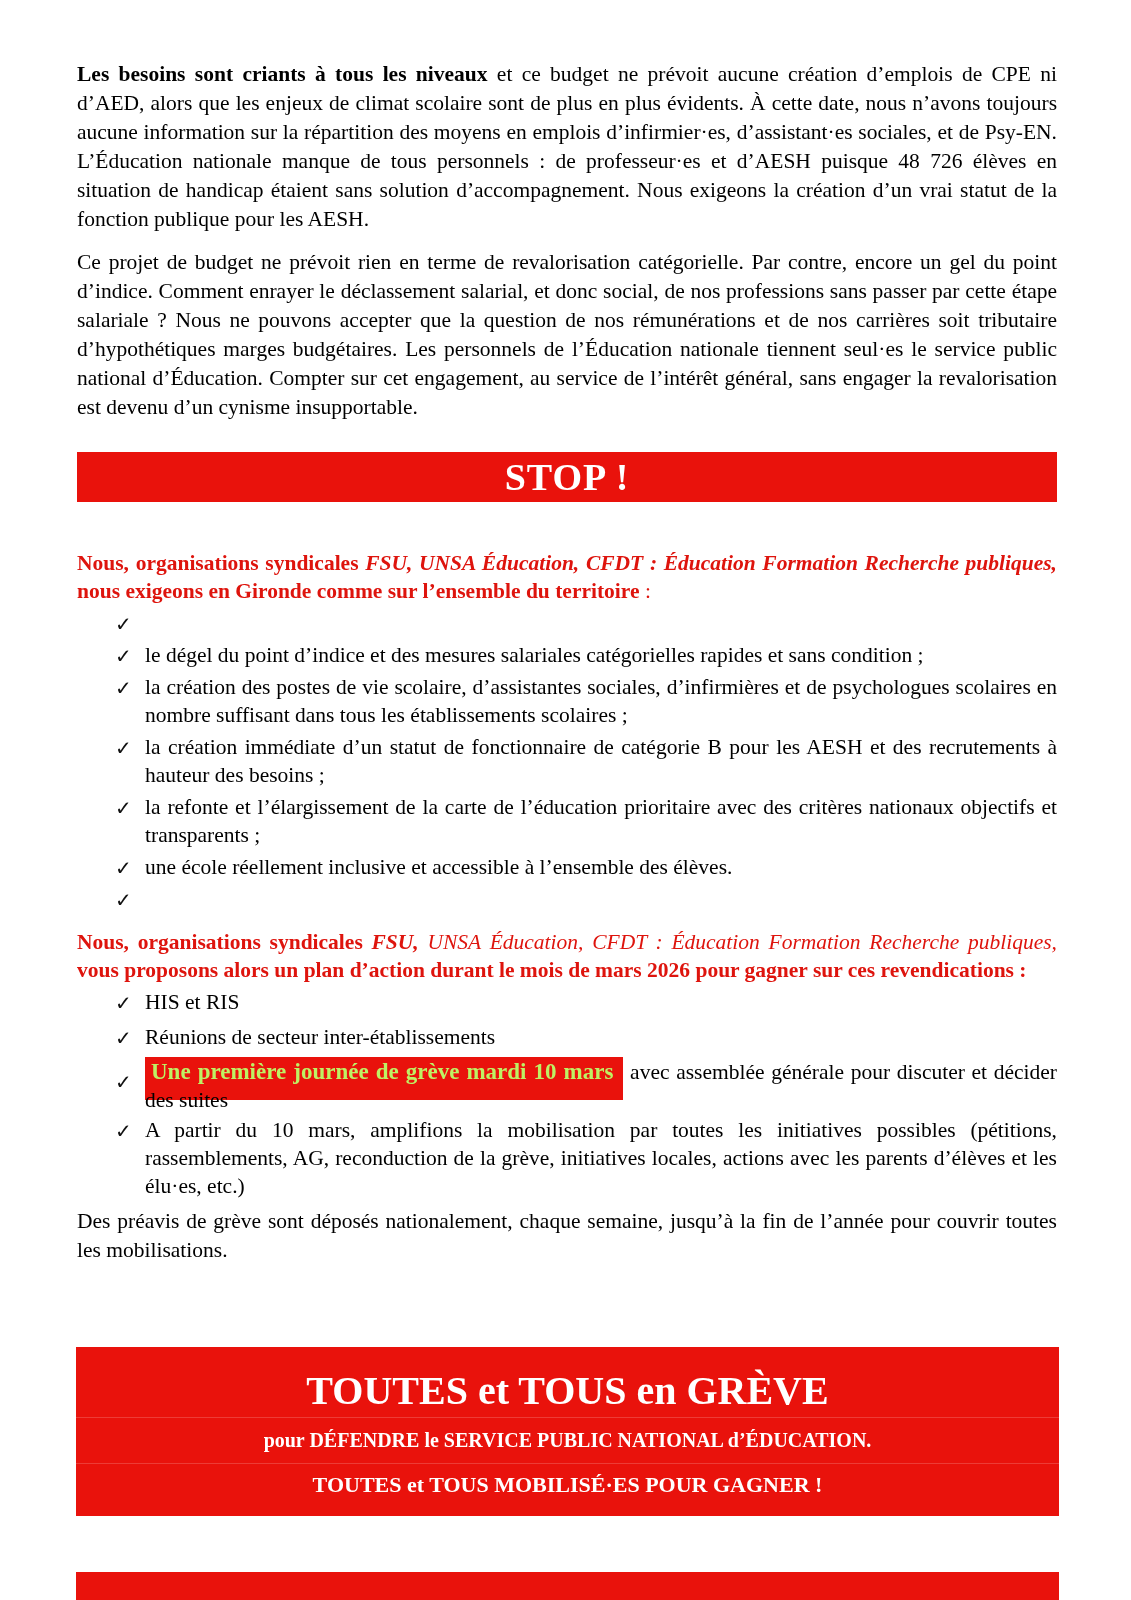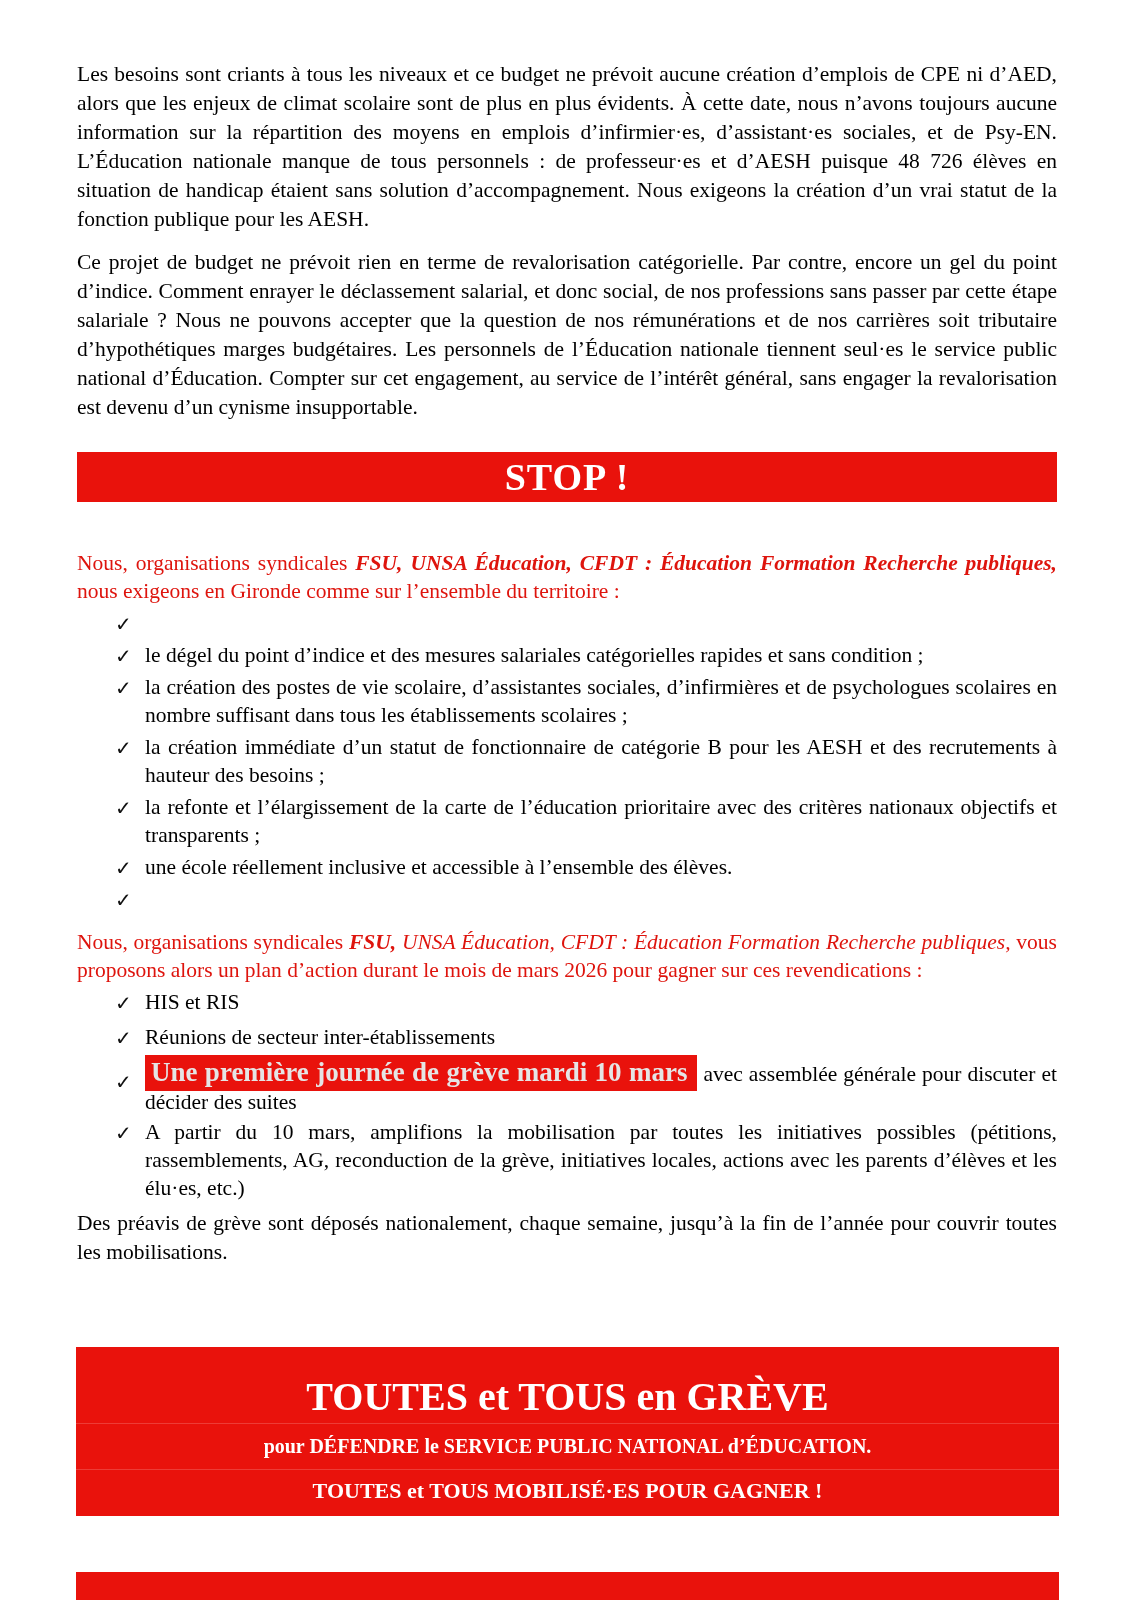--- a/index.html
+++ b/index.html
@@ -11,21 +11,21 @@
     font-family:"Liberation Serif", serif;
     color:#000;
   }
   .content { padding:60px 74px 0 77px; }
 
   p.body {
     font-size:21.5px; line-height:29px;
     text-align:justify;
     margin:0 0 14px 0;
   }
-  .seg-bold { font-weight:normal; }
+  .seg-bold { font-weight:bold; }
   .seg-italic { font-style:italic; }
   .seg-bolditalic { font-weight:bold; font-style:italic; }
   .seg-regular { }
 
   .stop-banner {
     margin-top:30px;
     background:var(--red);
     height:50px; line-height:50px;
     text-align:center;
     color:#fff; font-weight:bold; font-size:38px;
@@ -54,34 +54,34 @@
     position:absolute; left:38px; top:1px;
     font-size:20px; color:#111;
     font-family:"DejaVu Sans", sans-serif;
     font-weight:normal;
   }
   ul.plan-list li { margin-bottom:7px; }
   li.highlight-item { line-height:45px; margin-top:2px; margin-bottom:2px !important; }
   li.highlight-item .check { top:10px; }
   .highlight {
     background:var(--red);
-    color:#e5e5e5; font-weight:bold;
-    font-size:27px;
-    padding:2px 10px 4px 6px;
+    color:#bef264; font-weight:bold;
+    font-size:23px;
+    padding:2px 10px 16px 6px;
     white-space:nowrap;
   }
 
   .closing { margin-top:16px; }
 
   .final-banner {
     position:absolute; left:76px; right:72px; top:1347px;
     height:169px; box-sizing:border-box;
     background:var(--red);
     color:#fff; font-weight:bold; text-align:center;
-    padding-top:26px;
+    padding-top:20px;
   }
   .banner-line-1 { font-size:40px; line-height:48px; }
   .banner-line-2 { font-size:20px; line-height:45px; border-top:1px solid rgba(255,255,255,0.18); margin-top:2px; }
   .banner-line-3 { font-size:22px; line-height:42px; border-top:1px solid rgba(255,255,255,0.18); }
 
   .bottom-strip {
     position:absolute; left:76px; right:72px; bottom:0;
     height:28px; background:var(--red);
   }
 </style>

